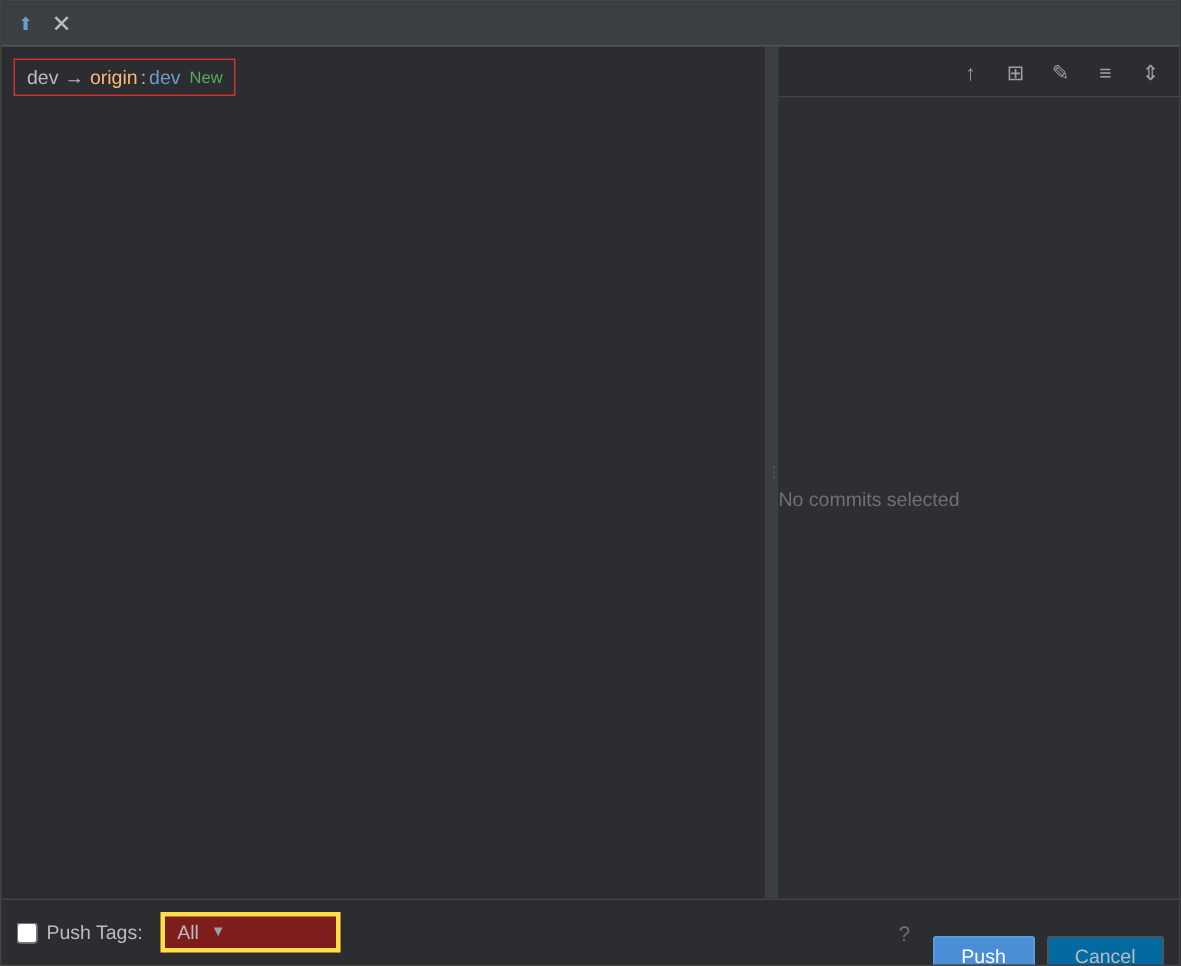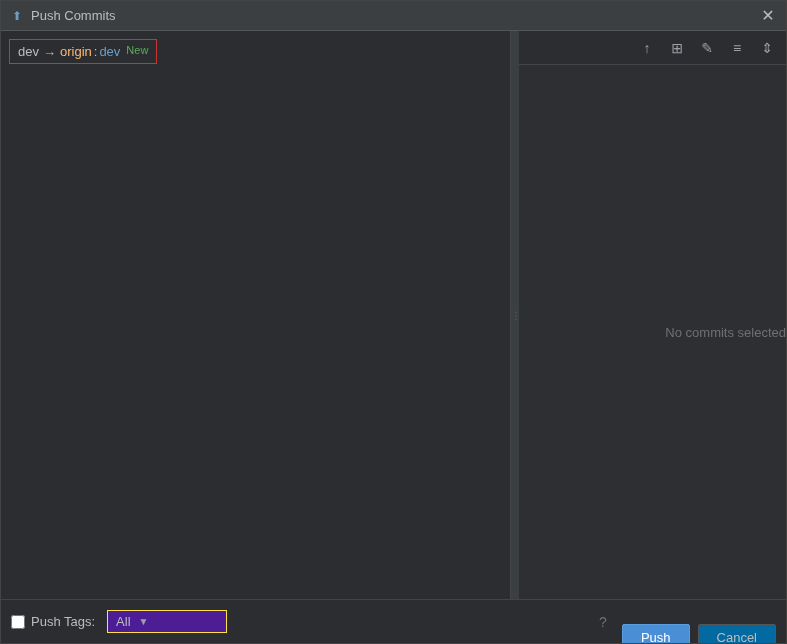--- a/index.html
+++ b/index.html
@@ -82,20 +82,21 @@
       width: 510px;
       flex-shrink: 0;
       display: flex;
       flex-direction: column;
       border-right: 1px solid #444;
       padding: 8px;
     }
 
     .branch-row {
       display: flex;
+      align-items: center;
       border: 1px solid #cc3333;
       padding: 4px 8px;
       width: fit-content;
       font-size: 13px;
     }
 
     .branch-local {
       color: #bbbcbe;
     }
 
@@ -150,21 +151,21 @@
       cursor: pointer;
       color: #9da0a5;
       font-size: 14px;
       border-radius: 3px;
     }
 
     .no-commits-area {
       flex: 1;
       display: flex;
       align-items: center;
-      justify-content: flex-end;
+      justify-content: flex-start;
       background: #2d2f33;
     }
 
     .no-commits-text {
       color: #6e7174;
       font-size: 13px;
     }
 
     .divider-handle {
       width: 8px;
@@ -204,22 +205,22 @@
 
     .push-tags-label {
       color: #bbbcbe;
       font-size: 13px;
       margin-right: 6px;
     }
 
     .dropdown {
       display: flex;
       align-items: center;
-      background: #4c1d95;
-      border: 1px solid #fde047;
+      background: #7f1d1d;
+      border: 3px solid #fde047;
       padding: 3px 8px;
       cursor: pointer;
       font-size: 13px;
       color: #bbbcbe;
       min-width: 120px;
     }
 
     .dropdown-arrow {
       margin-left: 8px;
       font-size: 10px;
@@ -265,21 +266,20 @@
       cursor: pointer;
     }
   </style>
 </head>
 <body>
 
 <div class="window">
 
   <div class="title-bar">
     <div class="title-bar-icon">⬆</div>
-    <span class="title-bar-title">Push Commits</span>
     <div class="title-bar-close">✕</div>
   </div>
 
   <div class="content-area">
     <div class="main-panel">
 
       <div class="left-panel">
         <div class="branch-row">
           <span class="branch-local">dev</span>
           <span class="branch-arrow"> → </span>

